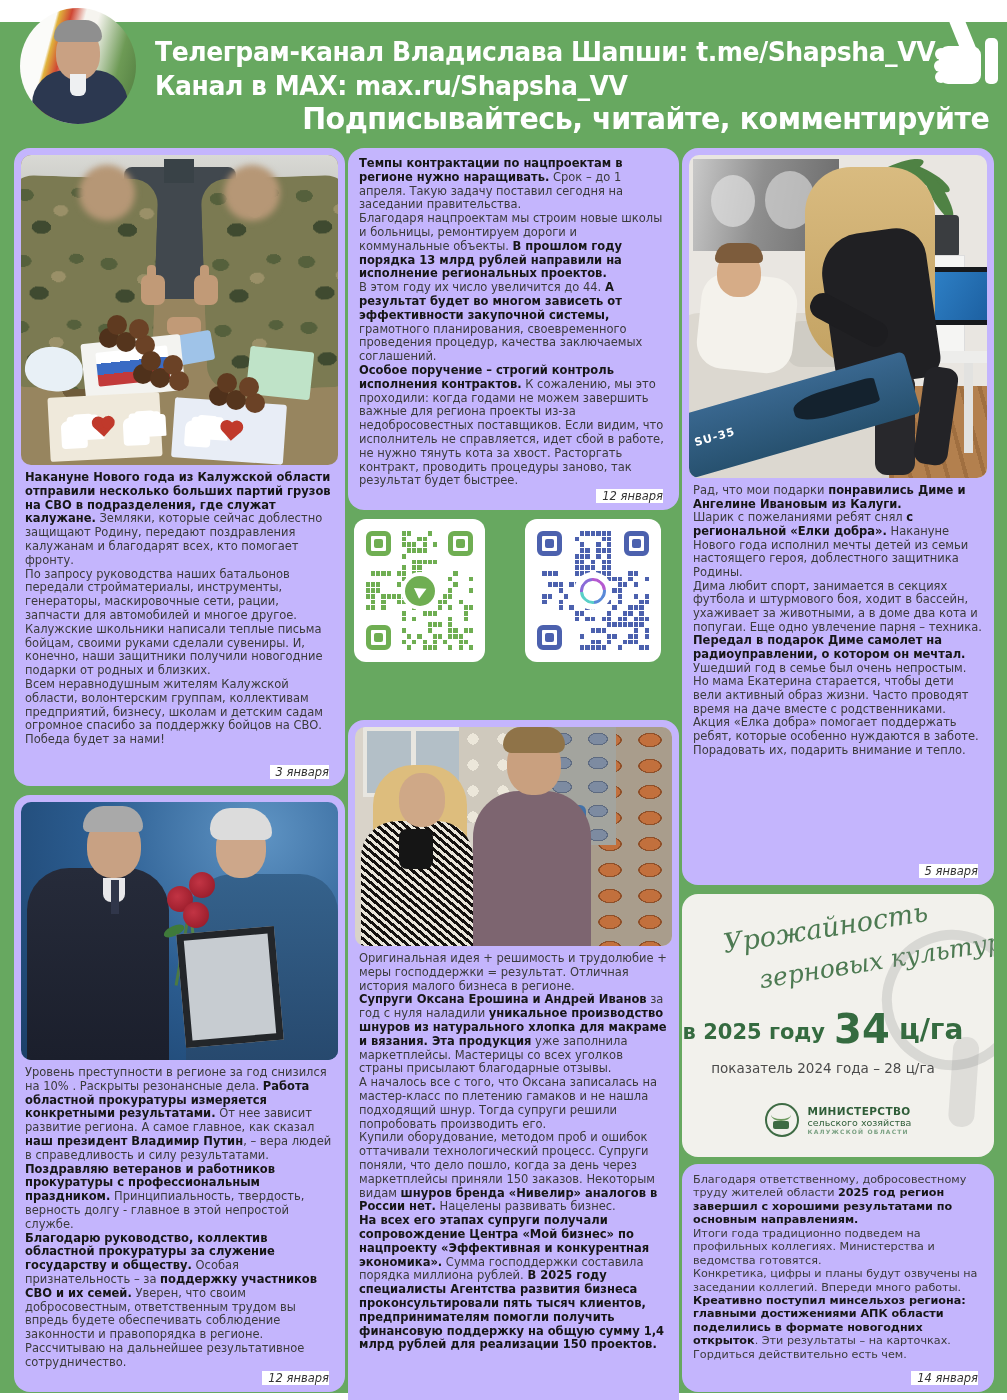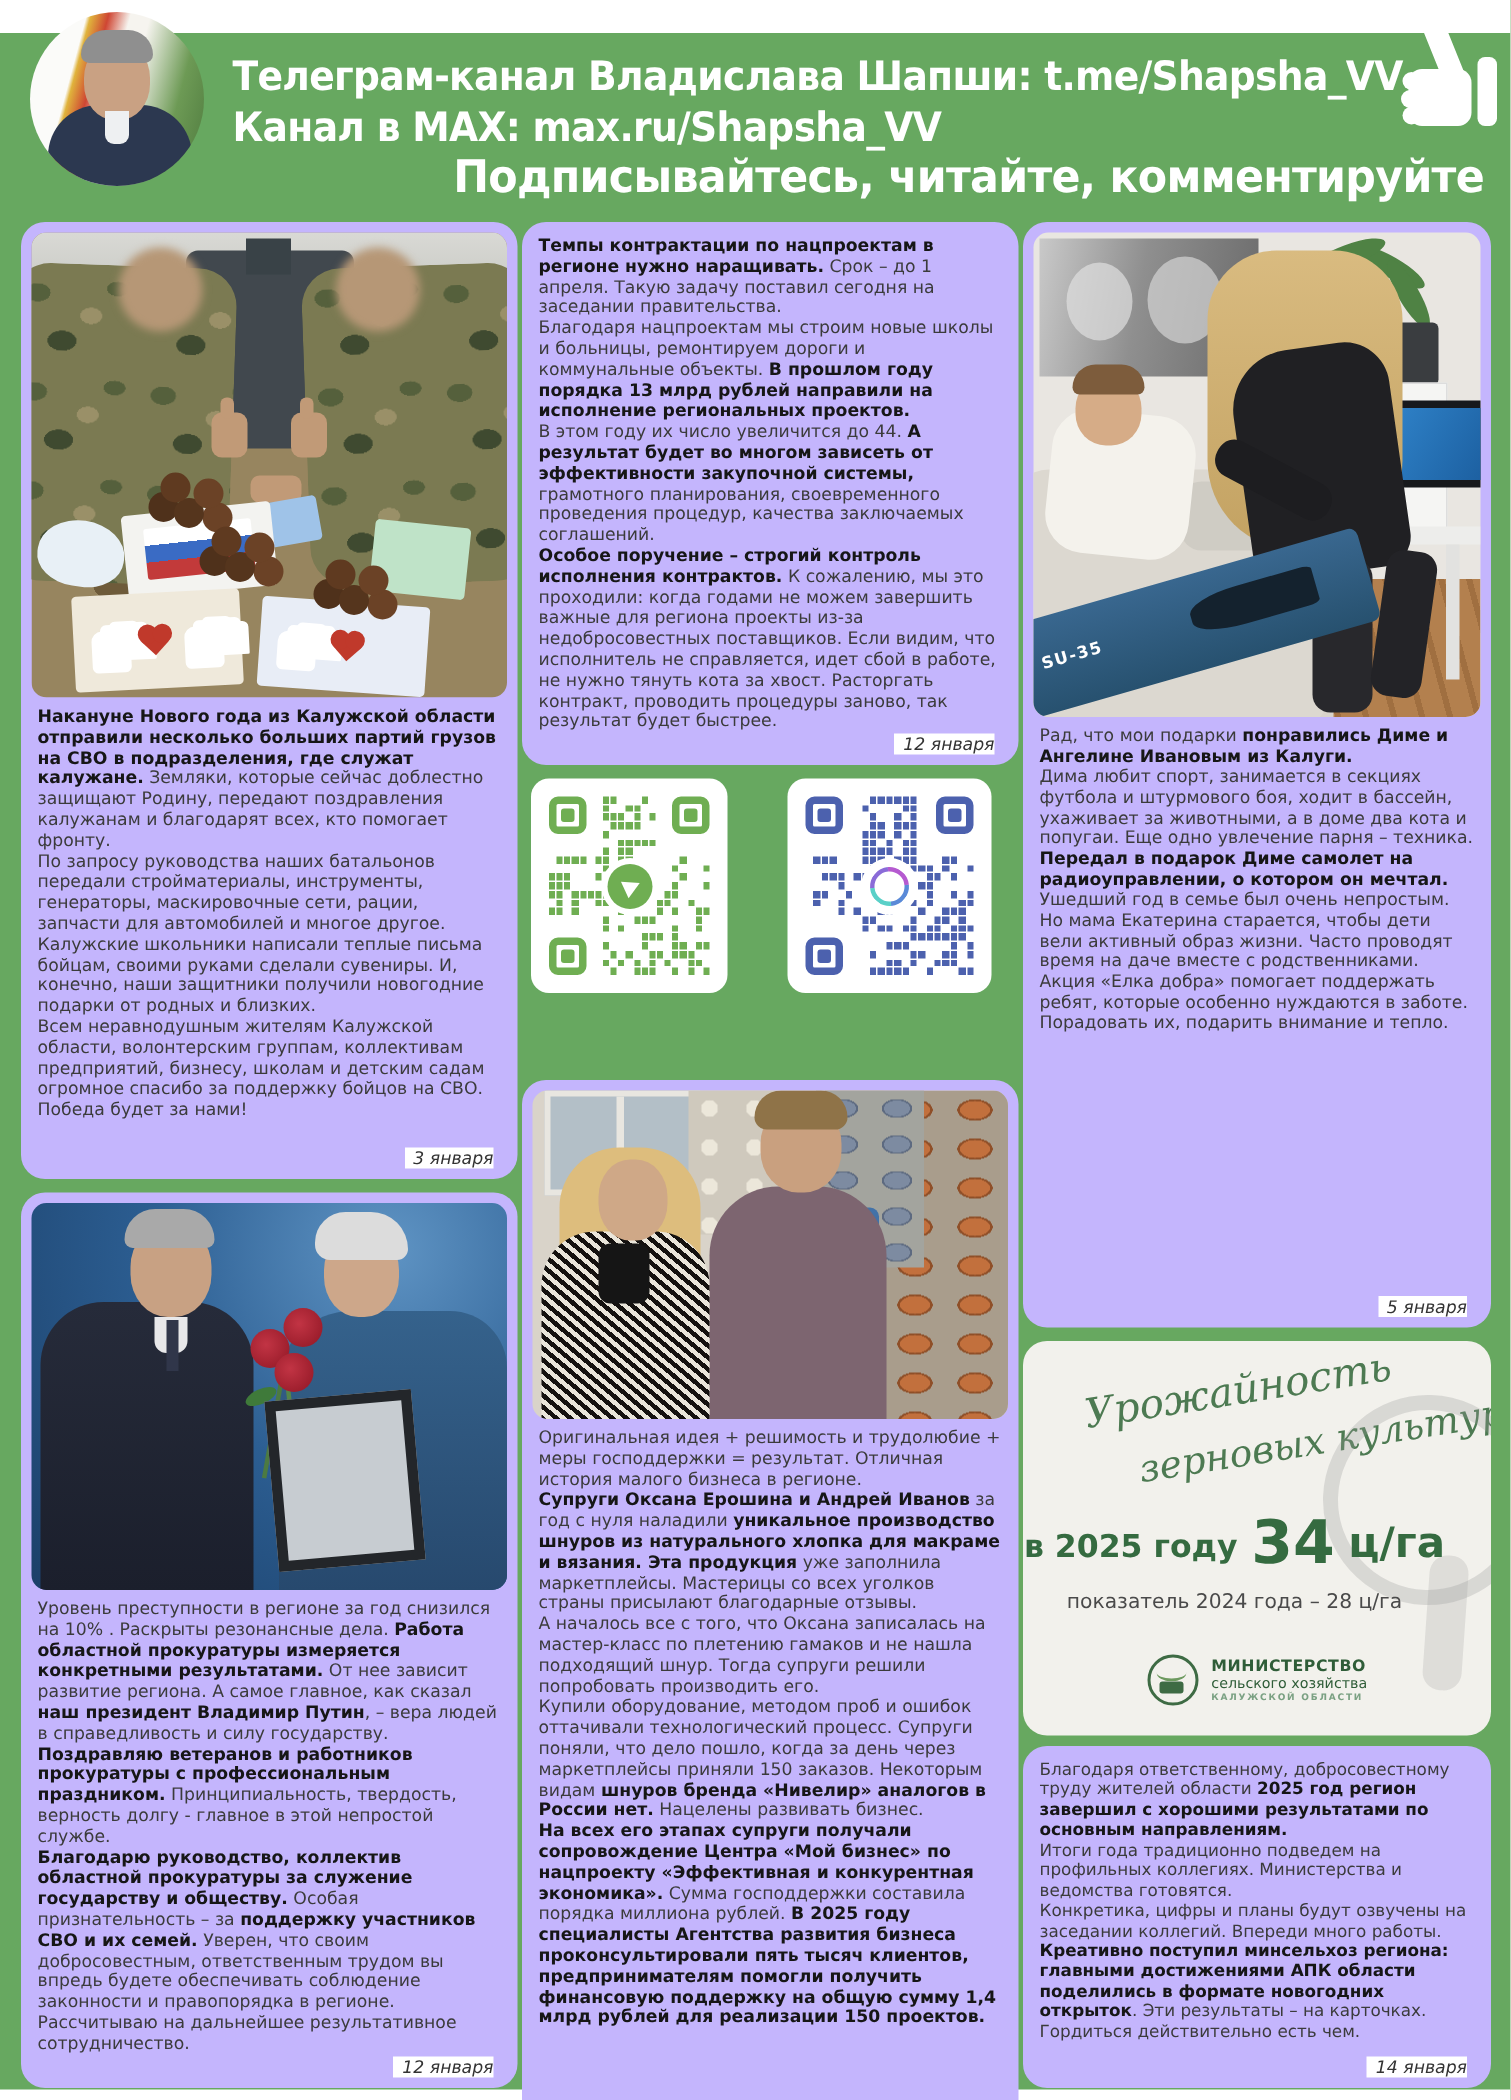--- a/index.html
+++ b/index.html
@@ -271,21 +271,21 @@
         <div class="s2-whair"></div>
       <div class="s2-stem"></div>
         <div class="s2-stem2"></div>
         <div class="s2-leaf"></div>
       <div class="s2-rose s2-r1"></div>
         <div class="s2-rose s2-r2"></div>
         <div class="s2-rose s2-r3"></div>
       <div class="s2-frame"></div>
     </div>
     <div class="article">
-        <div class="para"><span>Уровень преступности в регионе за год снизился на 10% . Раскрыты резонансные дела. </span><b>Работа областной прокуратуры измеряется конкретными результатами.</b><span> От нее зависит развитие региона. А самое главное, как сказал </span><b>наш президент Владимир Путин</b><span>, – вера людей в справедливость и силу государству.</span></div>
+        <div class="para"><span>Уровень преступности в регионе за год снизился на 10% . Раскрыты резонансные дела. </span><b>Работа областной прокуратуры измеряется конкретными результатами.</b><span> От нее зависит развитие региона. А самое главное, как сказал </span><b>наш президент Владимир Путин</b><span>, – вера людей в справедливость и силу результатами.</span></div>
         <div class="para"><b>Поздравляю ветеранов и работников прокуратуры с профессиональным праздником.</b><span> Принципиальность, твердость, верность долгу - главное в этой непростой службе.</span></div>
         <div class="para"><b>Благодарю руководство, коллектив областной прокуратуры за служение государству и обществу.</b><span> Особая признательность – за </span><b>поддержку участников СВО и их семей.</b><span> Уверен, что своим добросовестным, ответственным трудом вы впредь будете обеспечивать соблюдение законности и правопорядка в регионе. Рассчитываю на дальнейшее результативное сотрудничество.</span></div>
       </div>
     <div class="date">12 января</div>
   </section>
 
   <section class="card c-con">
     <div class="article">
         <div class="para"><b>Темпы контрактации по нацпроектам в регионе нужно наращивать.</b><span> Срок – до 1 апреля. Такую задачу поставил сегодня на заседании правительства.</span></div>
         <div class="para"><span>Благодаря нацпроектам мы строим новые школы и больницы, ремонтируем дороги и коммунальные объекты. </span><b>В прошлом году порядка 13 млрд рублей направили на исполнение региональных проектов.</b></div>
@@ -1244,20 +1244,21 @@
         <div class="s4-warm"></div>
       <div class="s4-wleg"></div>
         <div class="s4-wleg2"></div>
       <div class="s4-box">
         <div class="s4-jet"></div>
         <div class="s4-boxlabel">SU-35</div>
       </div>
     </div>
     <div class="article">
         <div class="para"><span>Рад, что мои подарки </span><b>понравились Диме и Ангелине Ивановым из Калуги.</b></div>
+        <div class="para"><span>Шарик с пожеланиями ребят снял </span><b>с региональной «Елки добра».</b><span> Накануне Нового года исполнил мечты детей из семьи настоящего героя, доблестного защитника Родины.</span></div>
         <div class="para"><span>Дима любит спорт, занимается в секциях футбола и штурмового боя, ходит в бассейн, ухаживает за животными, а в доме два кота и попугаи. Еще одно увлечение парня – техника. </span><b>Передал в подарок Диме самолет на радиоуправлении, о котором он мечтал.</b></div>
         <div class="para"><span>Ушедший год в семье был очень непростым. Но мама Екатерина старается, чтобы дети вели активный образ жизни. Часто проводят время на даче вместе с родственниками.</span></div>
         <div class="para"><span>Акция «Елка добра» помогает поддержать ребят, которые особенно нуждаются в заботе. Порадовать их, подарить внимание и тепло.</span></div>
       </div>
     <div class="date">5 января</div>
   </section>
 
   <section class="card c-harv">
     <div class="hv-t1">Урожайность</div>
     <div class="hv-t2">зерновых культур</div>

